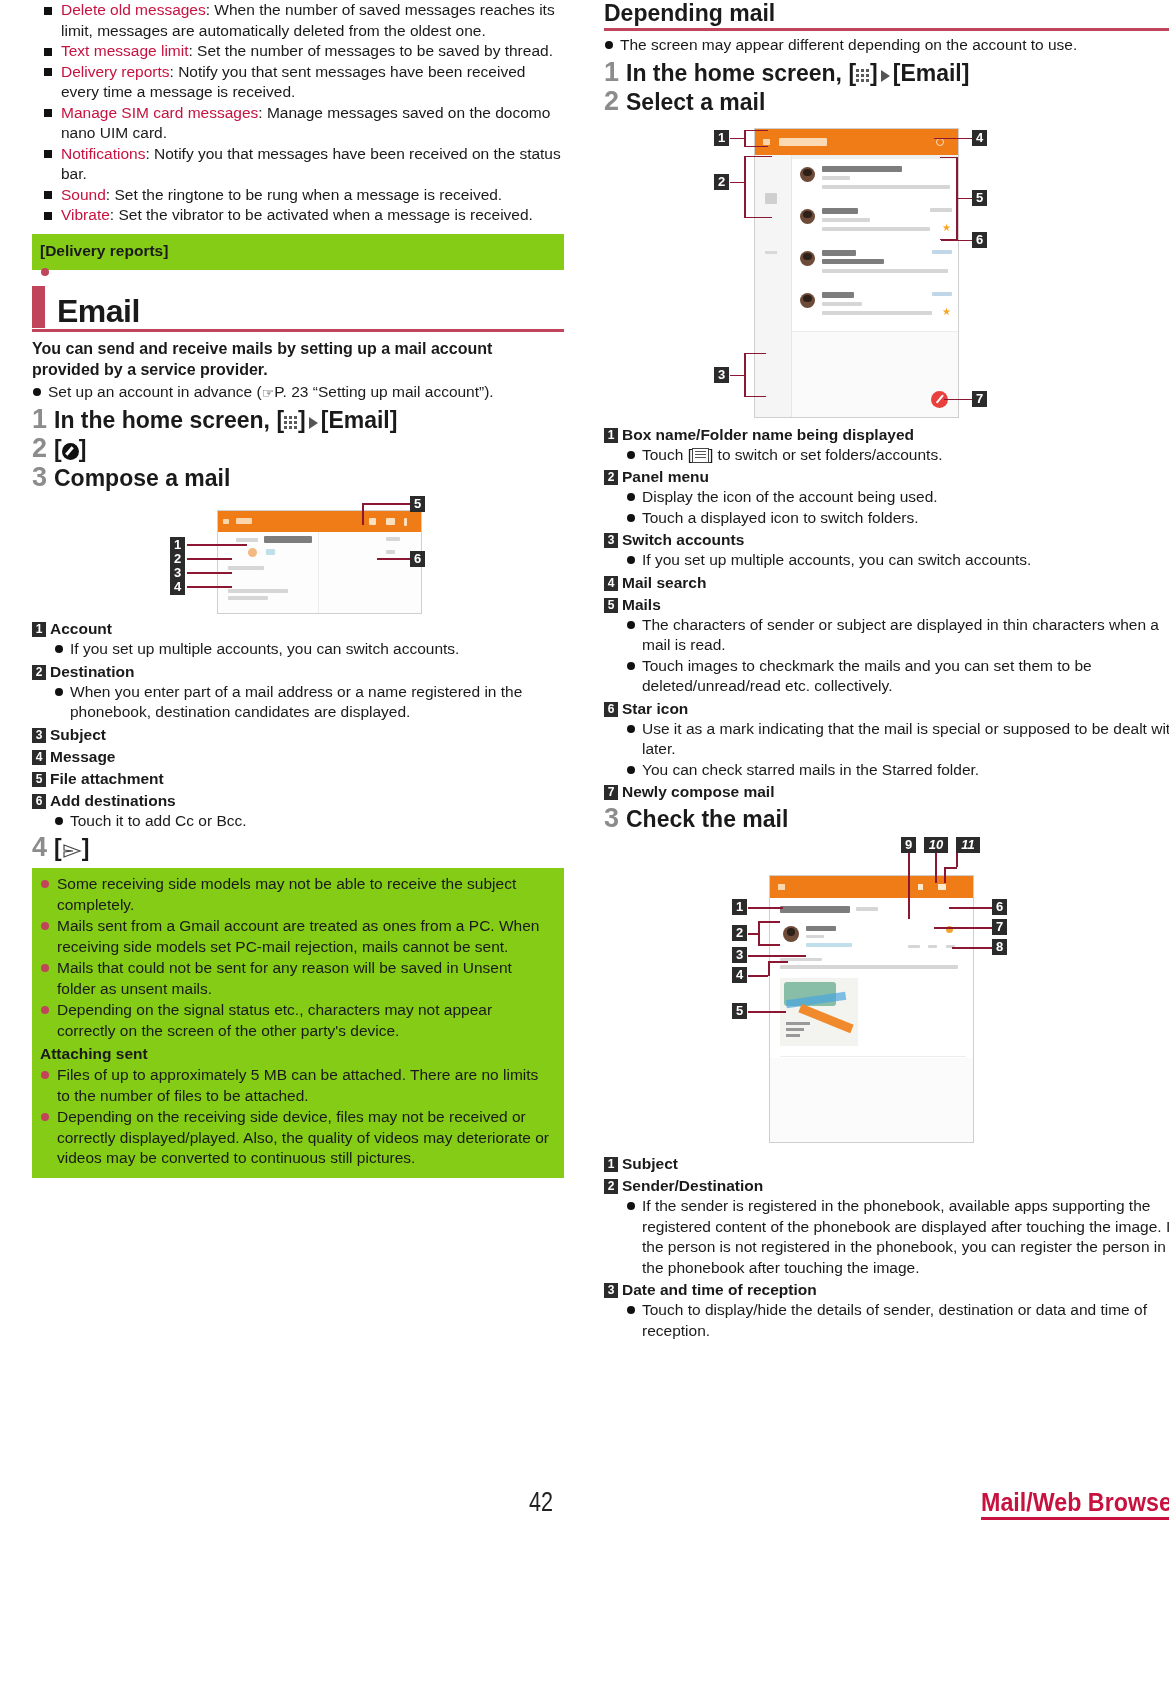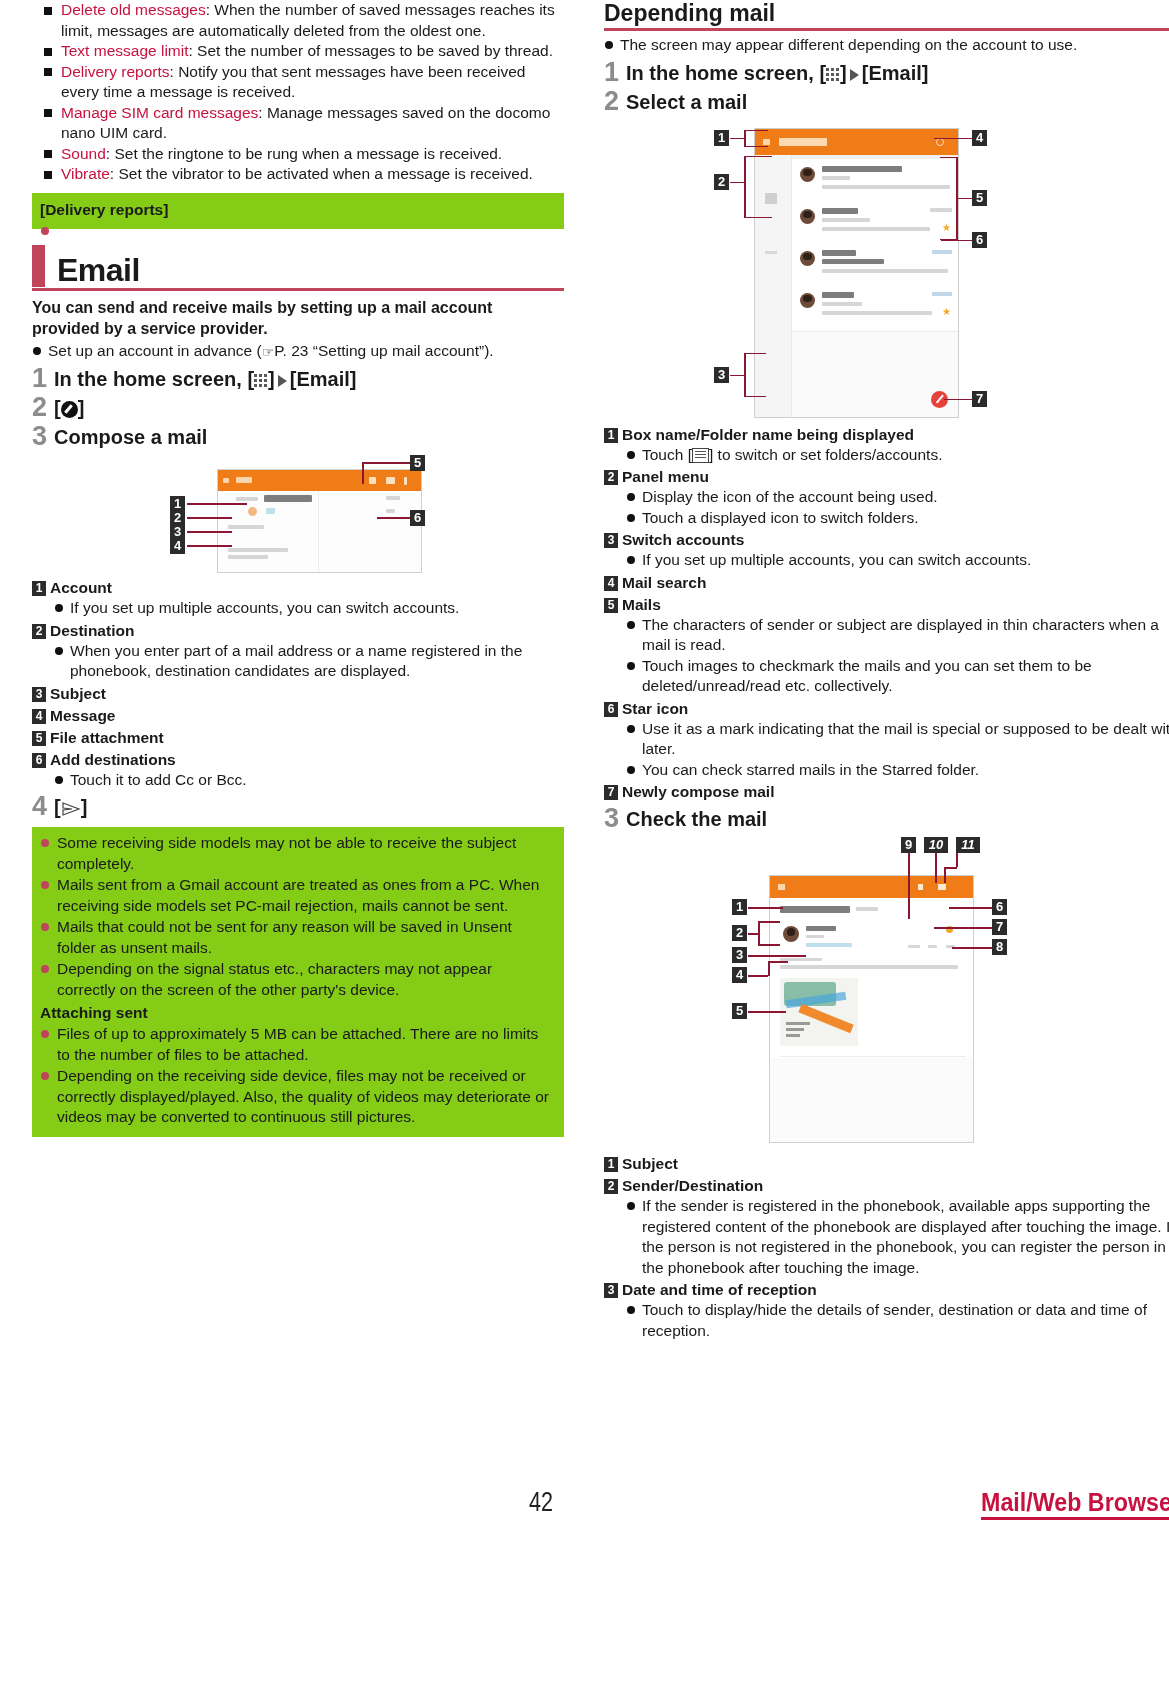--- a/index.html
+++ b/index.html
@@ -59,21 +59,21 @@
     font-size:23px;font-weight:bold;line-height:26px;
     border-bottom:3px solid #c0445a;padding:0 0 2px 0;margin:0 0 4px 0;
   }
 
   
   .step{display:flex;align-items:flex-start;margin:3px 0 1px 0;}
   .step .num{
     font-size:27px;font-weight:bold;color:#8c8c8c;line-height:26px;
     width:22px;flex:none;
   }
-  .step .stxt{font-size:20px;font-weight:bold;line-height:24px;padding-top:2px;}
+  .step .stxt{font-size:23px;font-weight:bold;line-height:24px;padding-top:2px;}
 
   
   .ic-apps{
     display:inline-block;width:14px;height:14px;vertical-align:-2px;
     background:
       radial-gradient(circle, #555 55%, transparent 56%);
     position:relative;
   }
   .ic-apps{background:none;}
   .ic-apps i{
@@ -159,20 +159,21 @@
 <div class="page">
  <div class="cols">
 
   <div class="col col-left">
 
     <ul class="sq-list">
       <li><span class="sqb"></span><span class="term">Delete old messages</span><span>: When the number of saved messages reaches its limit, messages are automatically deleted from the oldest one.</span></li>
       <li><span class="sqb"></span><span class="term">Text message limit</span><span>: Set the number of messages to be saved by thread.</span></li>
       <li><span class="sqb"></span><span class="term">Delivery reports</span><span>: Notify you that sent messages have been received every time a message is received.</span></li>
       <li><span class="sqb"></span><span class="term">Manage SIM card messages</span><span>: Manage messages saved on the docomo nano UIM card.</span></li>
+      <li><span class="sqb"></span><span class="term">Notifications</span><span>: Notify you that messages have been received on the status bar.</span></li>
       <li><span class="sqb"></span><span class="term">Sound</span><span>: Set the ringtone to be rung when a message is received.</span></li>
       <li><span class="sqb"></span><span class="term">Vibrate</span><span>: Set the vibrator to be activated when a message is received.</span></li>
     </ul>
 
     <div class="note">
       <div class="note-title">[Delivery reports]</div>
       <ul class="rd-list red">
         <li><span class="rdb"></span></li>
       </ul>
     </div>

